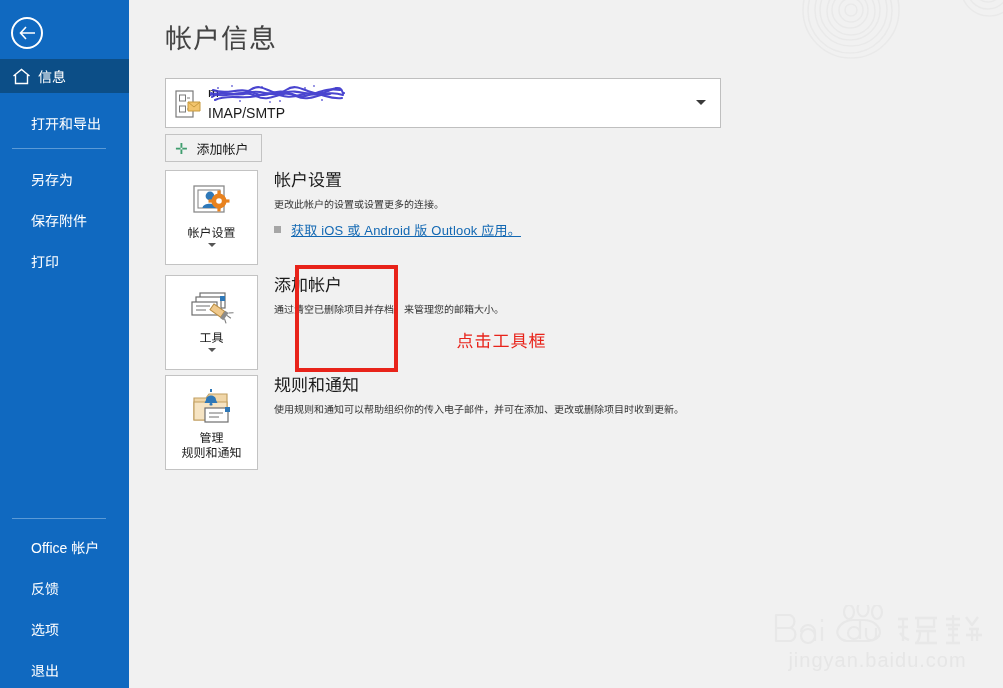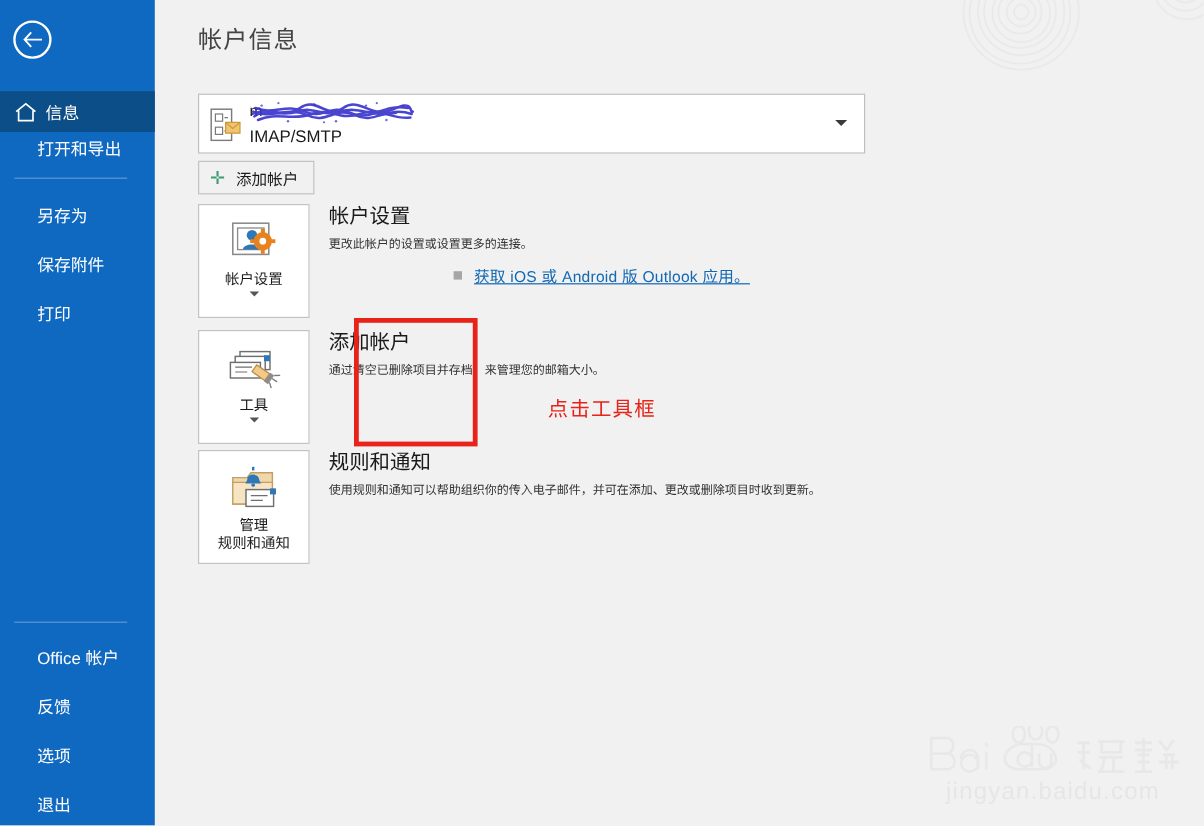--- a/index.html
+++ b/index.html
@@ -41,21 +41,21 @@
   .side-item .home-ico { margin-left:12px; display:flex; align-items:center; }
   .side-divider {
     position:absolute; left:12px; width:94px; height:1px;
     background:#5b9ad6;
   }
 
   
   .content { position:absolute; left:129px; top:0; right:0; bottom:0; }
   .page-title {
     position:absolute; left:36px; top:17px;
-    font-size:20px; color:#444444; font-weight:400; letter-spacing:1px;
+    font-size:27px; color:#444444; font-weight:400; letter-spacing:1px;
   }
 
   
   .acct-select {
     position:absolute; left:36px; top:78px; width:556px; height:50px;
     background:#ffffff; border:1px solid #bfbfbf; cursor:pointer;
   }
   .acct-icon { position:absolute; left:9px; top:11px; }
   .acct-name {
     position:absolute; left:42px; top:6px;
@@ -100,21 +100,21 @@
     line-height:15px; margin-top:3px;
   }
   .tile-caret {
     margin-top:2px; width:0; height:0;
     border-left:4px solid transparent; border-right:4px solid transparent;
     border-top:4px solid #555555;
   }
   .sec-body { position:absolute; left:109px; top:0; width:455px; }
   .sec-title { font-size:17px; color:#1a1a1a; line-height:22px; }
   .sec-desc  { font-size:10px; color:#333333; line-height:18px; margin-top:4px; }
-  .sec-link-row { display:flex; align-items:center; gap:10px; margin-top:6px;justify-content:center; }
+  .sec-link-row { display:flex; align-items:center; gap:10px; margin-top:6px; }
   .link-bullet { width:7px; height:7px; background:#a6a6a6; }
   .sec-link {
     font-size:13px; color:#1268b3; text-decoration:underline; cursor:pointer;
     letter-spacing:.2px;
   }
   .annotation {
     margin-top:8px; font-size:17px; color:#e8231a; letter-spacing:1px;text-align:center;
   }
 
   
@@ -156,21 +156,21 @@
 </svg>
 
 <div class="sidebar">
 
   <div class="back-btn">
     <svg width="17" height="14" viewBox="0 0 17 14">
       <path d="M7 1 L1.5 7 L7 13 M1.5 7 H16" fill="none" stroke="#ffffff" stroke-width="1.6"></path>
     </svg>
   </div>
 
-  <div class="side-item active" style="top:76px">
+  <div class="side-item active" style="top:59px">
     <span class="home-ico">
       <svg width="19" height="17" viewBox="0 0 19 17">
         <path d="M1.5 8 L9.5 1.5 L17.5 8 M3.5 7 V15.5 H15.5 V7" fill="none" stroke="#ffffff" stroke-width="1.4"></path>
       </svg>
     </span>
     <span class="side-label">信息</span>
   </div>
 
   <div class="side-item" style="top:106px">
     <span class="side-label">打开和导出</span>

